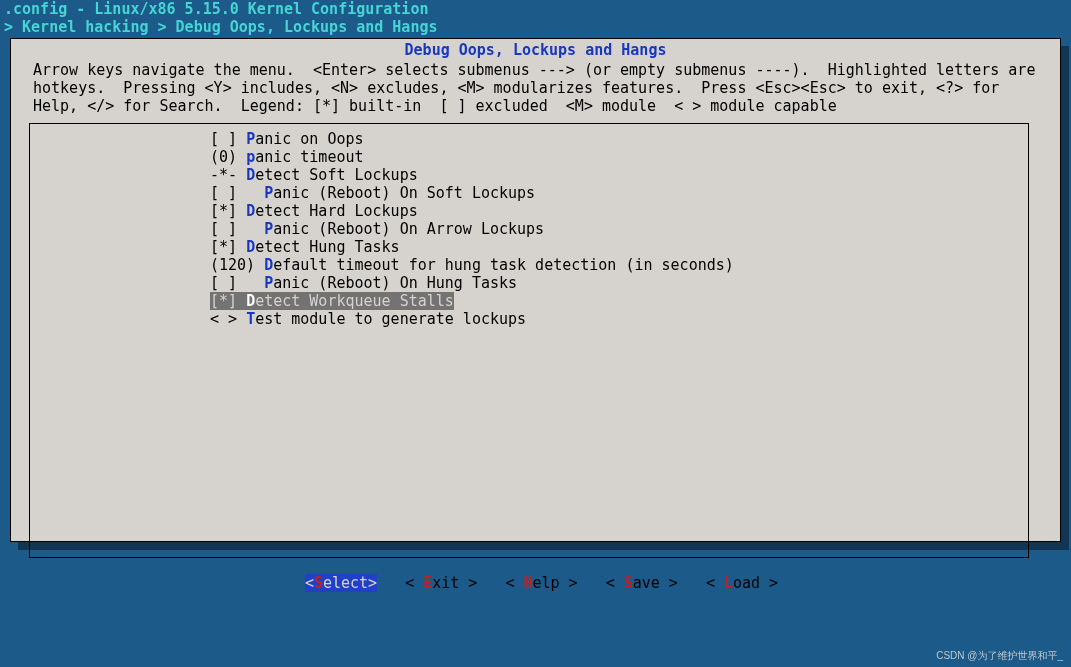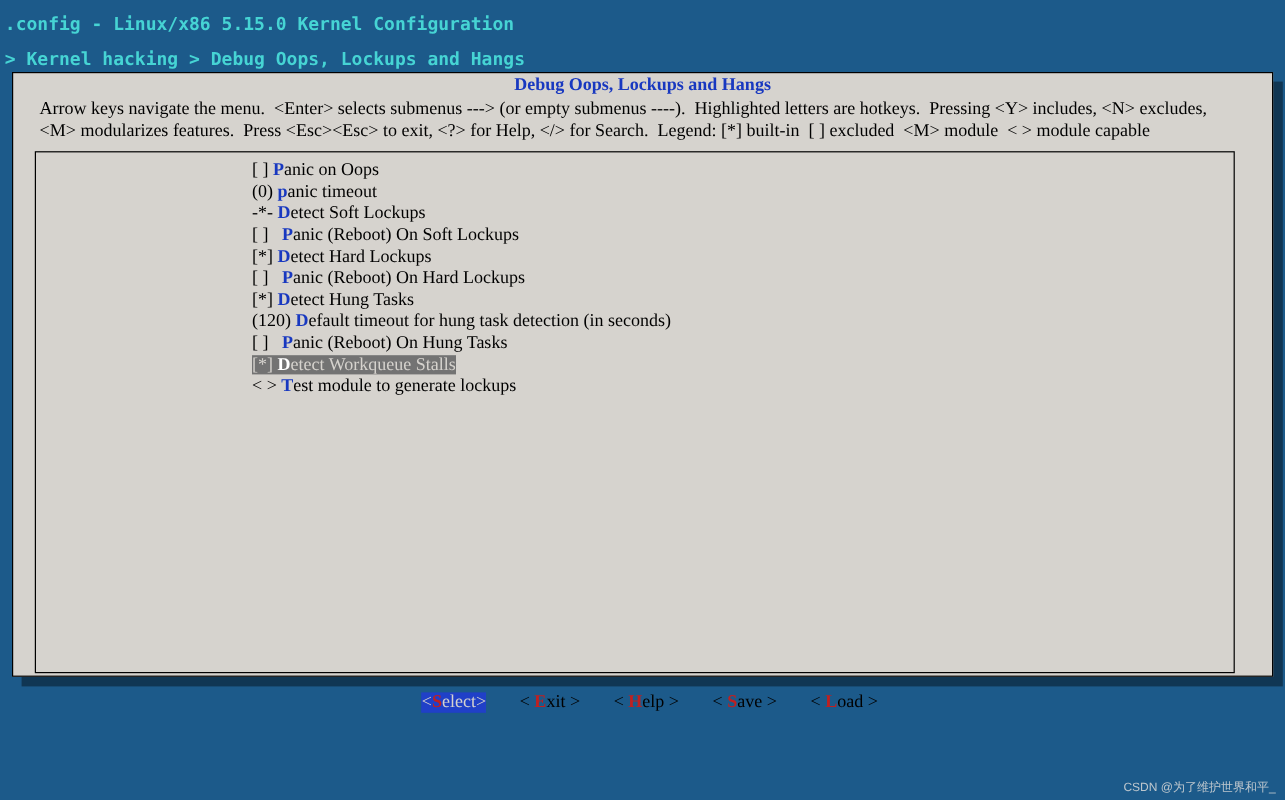--- a/index.html
+++ b/index.html
@@ -7,37 +7,36 @@
     background: #1c5a8a;
     font-family: "DejaVu Sans Mono", "Liberation Mono", monospace;
     font-size: 15px;
     width: 1071px;
     height: 667px;
     position: relative;
     overflow: hidden;
   }
   .titlebar {
     color: #46d4d4;
-    padding: 11px 4px;
+    padding: 0 4px;
     font-weight: bold;
   }
   .breadcrumb {
     color: #46d4d4;
     padding: 0 4px 2px 4px;
     font-weight: bold;
   }
   .main-frame {
     background: #d6d3ce;
     margin: 0 10px 0 10px;
     border: 1px solid #000;
     box-shadow: 8px 8px 0 rgba(0,0,0,0.4);
     color: #000;
     height: 504px;
     position: relative;
-    font-family: Liberation Serif, serif;
   }
   .section-title {
     text-align: center;
     color: #1838c0;
     font-weight: bold;
     padding-top: 2px;
   }
   .help-text {
     padding: 2px 22px 8px 22px;
     line-height: 1.2;
@@ -96,21 +95,21 @@
   <div class="section-title">Debug Oops, Lockups and Hangs</div>
   <div class="help-text">Arrow keys navigate the menu.  &lt;Enter&gt; selects submenus ---&gt; (or empty submenus ----).  Highlighted letters are hotkeys.  Pressing &lt;Y&gt; includes, &lt;N&gt; excludes, &lt;M&gt; modularizes features.  Press &lt;Esc&gt;&lt;Esc&gt; to exit, &lt;?&gt; for Help, &lt;/&gt; for Search.  Legend: [*] built-in  [ ] excluded  &lt;M&gt; module  &lt; &gt; module capable</div>
 
   <div class="inner-frame">
     <div class="menu-list" id="menu-list">
         <div class="menu-item"><span><span>[ ] </span><span class="hot">P</span><span>anic on Oops</span></span></div>
         <div class="menu-item"><span><span>(0) </span><span class="hot">p</span><span>anic timeout</span></span></div>
         <div class="menu-item"><span><span>-*- </span><span class="hot">D</span><span>etect Soft Lockups</span></span></div>
         <div class="menu-item"><span><span>[ ]   </span><span class="hot">P</span><span>anic (Reboot) On Soft Lockups</span></span></div>
         <div class="menu-item"><span><span>[*] </span><span class="hot">D</span><span>etect Hard Lockups</span></span></div>
-        <div class="menu-item"><span><span>[ ]   </span><span class="hot">P</span><span>anic (Reboot) On Hard Lockups</span></span></div>
+        <div class="menu-item"><span><span>[ ]   </span><span class="hot">P</span><span>anic (Reboot) On Arrow Lockups</span></span></div>
         <div class="menu-item"><span><span>[*] </span><span class="hot">D</span><span>etect Hung Tasks</span></span></div>
         <div class="menu-item"><span><span>(120) </span><span class="hot">D</span><span>efault timeout for hung task detection (in seconds)</span></span></div>
         <div class="menu-item"><span><span>[ ]   </span><span class="hot">P</span><span>anic (Reboot) On Hung Tasks</span></span></div>
         <div class="menu-item"><span class="sel"><span>[*] </span><span class="hot">D</span><span>etect Workqueue Stalls</span></span></div>
         <div class="menu-item"><span><span>&lt; &gt; </span><span class="hot">T</span><span>est module to generate lockups</span></span></div>
       </div>
   </div>
 
   <div class="button-row" id="button-row"><span class="btn btn-sel"><span>&lt;</span><span class="hot">S</span><span>elect&gt;</span></span><span class="btn"><span>&lt; </span><span class="hot">E</span><span>xit &gt;</span></span><span class="btn"><span>&lt; </span><span class="hot">H</span><span>elp &gt;</span></span><span class="btn"><span>&lt; </span><span class="hot">S</span><span>ave &gt;</span></span><span class="btn"><span>&lt; </span><span class="hot">L</span><span>oad &gt;</span></span></div>
 </div>

